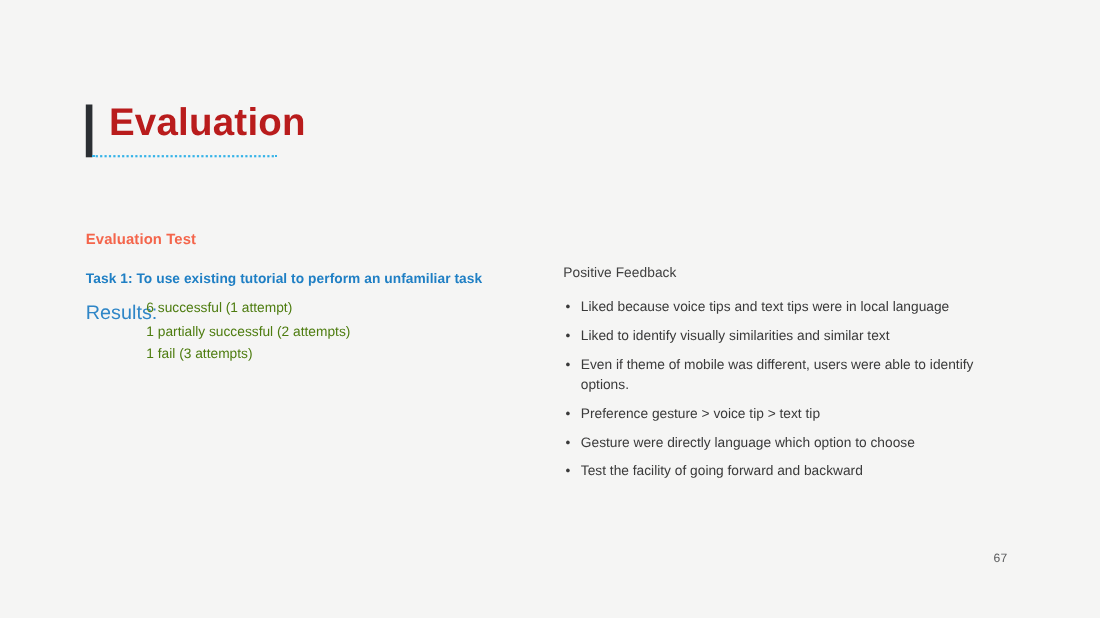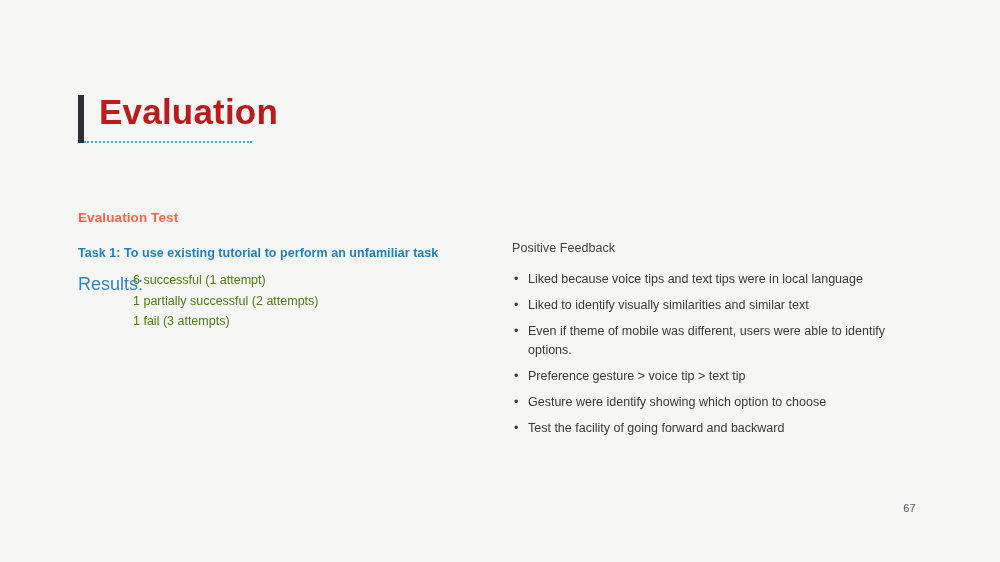--- a/index.html
+++ b/index.html
@@ -184,21 +184,21 @@
       <li>
         <span class="bullet-dot">•</span>
         <span>Even if theme of mobile was different, users were able to identify options.</span>
       </li>
       <li>
         <span class="bullet-dot">•</span>
         <span>Preference gesture &gt; voice tip &gt; text tip</span>
       </li>
       <li>
         <span class="bullet-dot">•</span>
-        <span>Gesture were identify showing which option to choose</span>
+        <span>Gesture were directly language which option to choose</span>
       </li>
       <li>
         <span class="bullet-dot">•</span>
         <span>Test the facility of going forward and backward</span>
       </li>
     </ul>
   </div>
 
   <div class="page-number">67</div>
 

